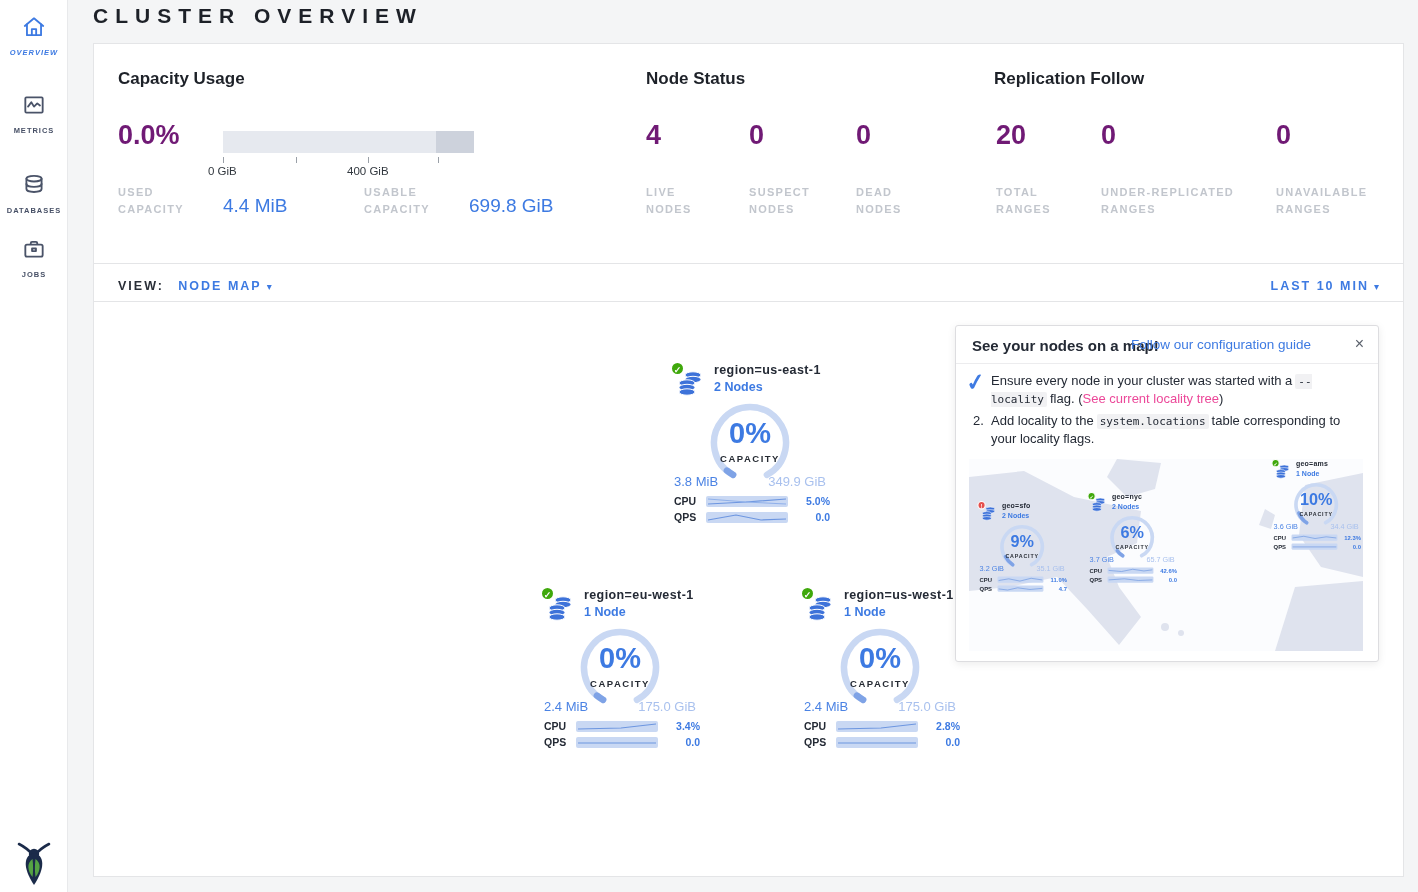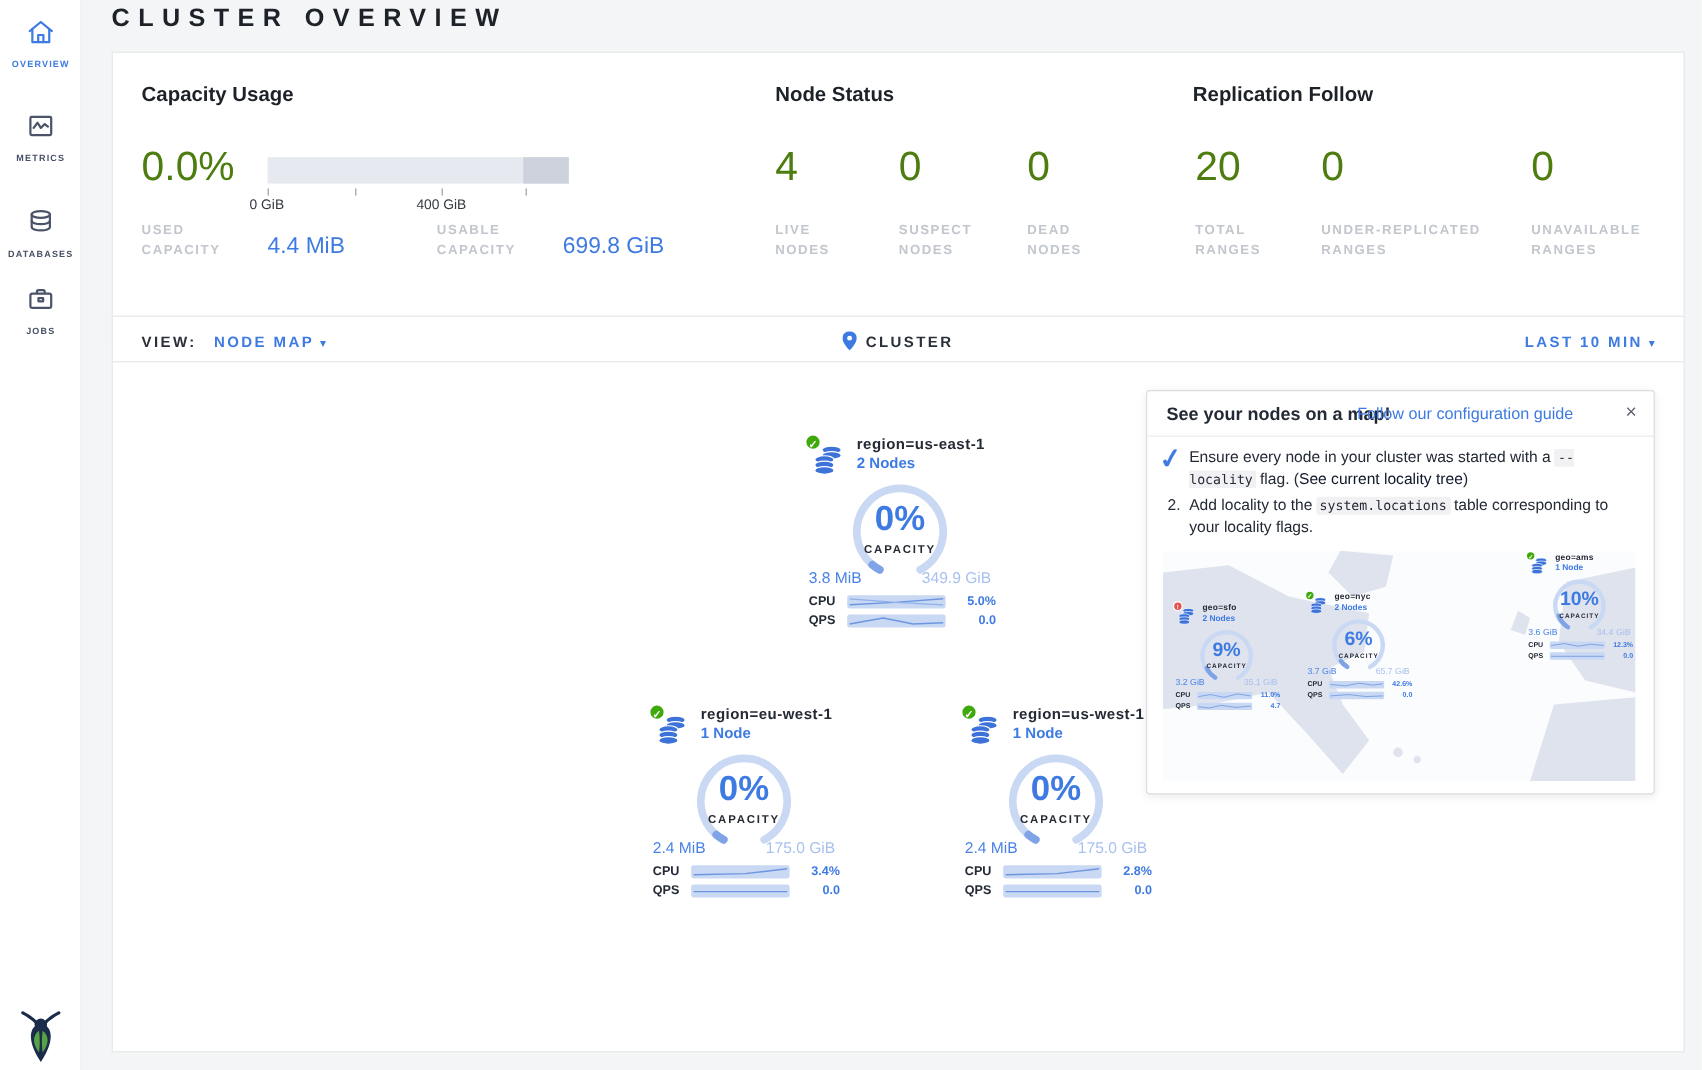--- a/index.html
+++ b/index.html
@@ -2,31 +2,31 @@
 <html><head>
 <meta charset="utf-8">
 <style>
   * { margin:0; padding:0; box-sizing:border-box; }
   html,body { width:1418px; height:892px; font-family:"Liberation Sans", sans-serif; background:#f4f5f6; color:#242a35; overflow:hidden; }
 
   
   #sidebar { position:absolute; left:0; top:0; width:68px; height:892px; background:#fff; border-right:1px solid #e8e9eb; z-index:5; }
   .side-item { position:absolute; left:0; width:68px; text-align:center; cursor:pointer; }
   .side-item .lbl { display:block; font-size:7.5px; font-weight:700; letter-spacing:1px; color:#475066; margin-top:4px; }
-  .side-item.active .lbl { color:#3d7ae2; }
+  .side-item.active .lbl { color:#3d7ae2;font-style:italic; }
   .side-item svg { display:inline-block; }
   #logo { position:absolute; left:13px; top:840px; }
 
   
   #page-title { position:absolute; left:93px; top:4px; font-size:21px; font-weight:700; letter-spacing:7px; color:#1d2128; }
 
   
   #summary { position:absolute; left:93px; top:43px; width:1311px; height:244px; background:#fff; border:1px solid #e4e5e7; }
   .sec-title { position:absolute; top:25px; font-size:17px; font-weight:700; color:#1d2128; }
-  .bignum { position:absolute; top:76px; font-size:34px; font-weight:400; color:#4d7c0f; }
+  .bignum { position:absolute; top:76px; font-size:27px; font-weight:700; color:#701a75; }
   .statlbl { position:absolute; top:140px; font-size:11px; font-weight:700; letter-spacing:1.3px; color:#c2c6cd; line-height:17px; white-space:pre-line; }
   .blueval { position:absolute; font-size:19px; font-weight:500; color:#3d7ae2; }
   #cap-bar { position:absolute; left:129px; top:87px; width:251px; height:22px; background:#e6e9ef; }
   #cap-bar .dark { position:absolute; right:0; top:0; width:38px; height:22px; background:#cdd2dc; }
   .tick { position:absolute; top:113px; width:1px; height:6px; background:#9aa0a8; }
   .ticklbl { position:absolute; top:121px; font-size:11.5px; color:#32383f; }
 
   
   #map-panel { position:absolute; left:93px; top:263px; width:1311px; height:614px; background:#fff; border:1px solid #e4e5e7;padding-left:40px; }
   #toolbar { position:absolute; left:0; top:0; width:100%; height:38px; border-bottom:1px solid #e4e5e7; }
@@ -67,21 +67,21 @@
   #popup { position:absolute; left:955px; top:325px; width:424px; height:337px; background:#fff; border:1px solid #dddde0; border-radius:3px; box-shadow:0 2px 8px rgba(0,0,0,0.08); z-index:10; }
   #popup-head { position:absolute; left:0; top:0; width:100%; height:38px; border-bottom:1px solid #ececee; }
   #popup-title { position:absolute; left:16px; top:11px; font-size:15px; font-weight:700; color:#242a35; }
   #popup-link { position:absolute; left:175px; top:11px; font-size:13.5px; color:#3d7ae2; cursor:pointer; text-decoration:none; }
   #popup-close { position:absolute; right:14px; top:9px; font-size:16px; color:#5b616c; cursor:pointer; }
   #popup-body { position:absolute; left:16px; top:46px; width:394px; font-size:13px; line-height:1.42; color:#242a35; }
   .step { position:relative; padding-left:19px; margin-bottom:3px; }
   .step-check { position:absolute; left:-6px; top:-6px; font-size:23px; font-weight:700; color:#3f7be2; transform:rotate(-8deg); }
   .step-num { position:absolute; left:1px; top:0; }
   .code { font-family:"DejaVu Sans Mono", monospace; font-size:11px; background:#f1f1f3; border-radius:2px; padding:1px 3px; margin:0 3px; }
-  .plink { color:#0f172a; cursor:pointer; text-decoration:none;text-align:right; }
+  .plink { color:#ec4899; cursor:pointer; text-decoration:none;text-align:right; }
   #popup-map { position:absolute; left:13px; top:133px; width:394px; height:192px; background:#fbfcfe; overflow:hidden; }
   #popup-map > svg { position:absolute; left:0; top:0; }
   .mini { transform:scale(0.56); transform-origin:0 0; z-index:3; }
 </style>
 </head>
 <body>
 
 <div id="sidebar">
   <div class="side-item active" style="top:14px">
     <span>
@@ -172,28 +172,20 @@
 RANGES</div>
   <div class="statlbl" style="left:1182px">UNAVAILABLE
 RANGES</div>
 </div>
 
 <div id="map-panel">
   <div id="toolbar">
     <div id="tb-left">
       <span class="tb-text tb-dark">VIEW:</span>
       <span class="tb-text tb-blue" style="margin-left:10px">NODE MAP</span><span class="caret">▾</span>
-    </div>
-    <div id="tb-center">
-      <span class="pin">
-        <svg width="12" height="16" viewBox="0 0 12 16">
-            <path d="M6 0 C2.7 0 0 2.6 0 5.9 C0 10.2 6 16 6 16 S12 10.2 12 5.9 C12 2.6 9.3 0 6 0 Z" fill="#3d7ae2"></path>
-            <circle cx="6" cy="5.8" r="2" fill="#fff"></circle>
-          </svg>
-      </span><span class="tb-text tb-dark">CLUSTER</span>
     </div>
     <div id="tb-right">
       <span class="tb-text tb-blue">LAST 10 MIN</span><span class="caret">▾</span>
     </div>
   </div>
 
   <div class="node-group" style="left:570px; top:97px">
     <div class="ng-head">
       <div class="ng-iconwrap">
         <span class="badge ok">✓</span>

